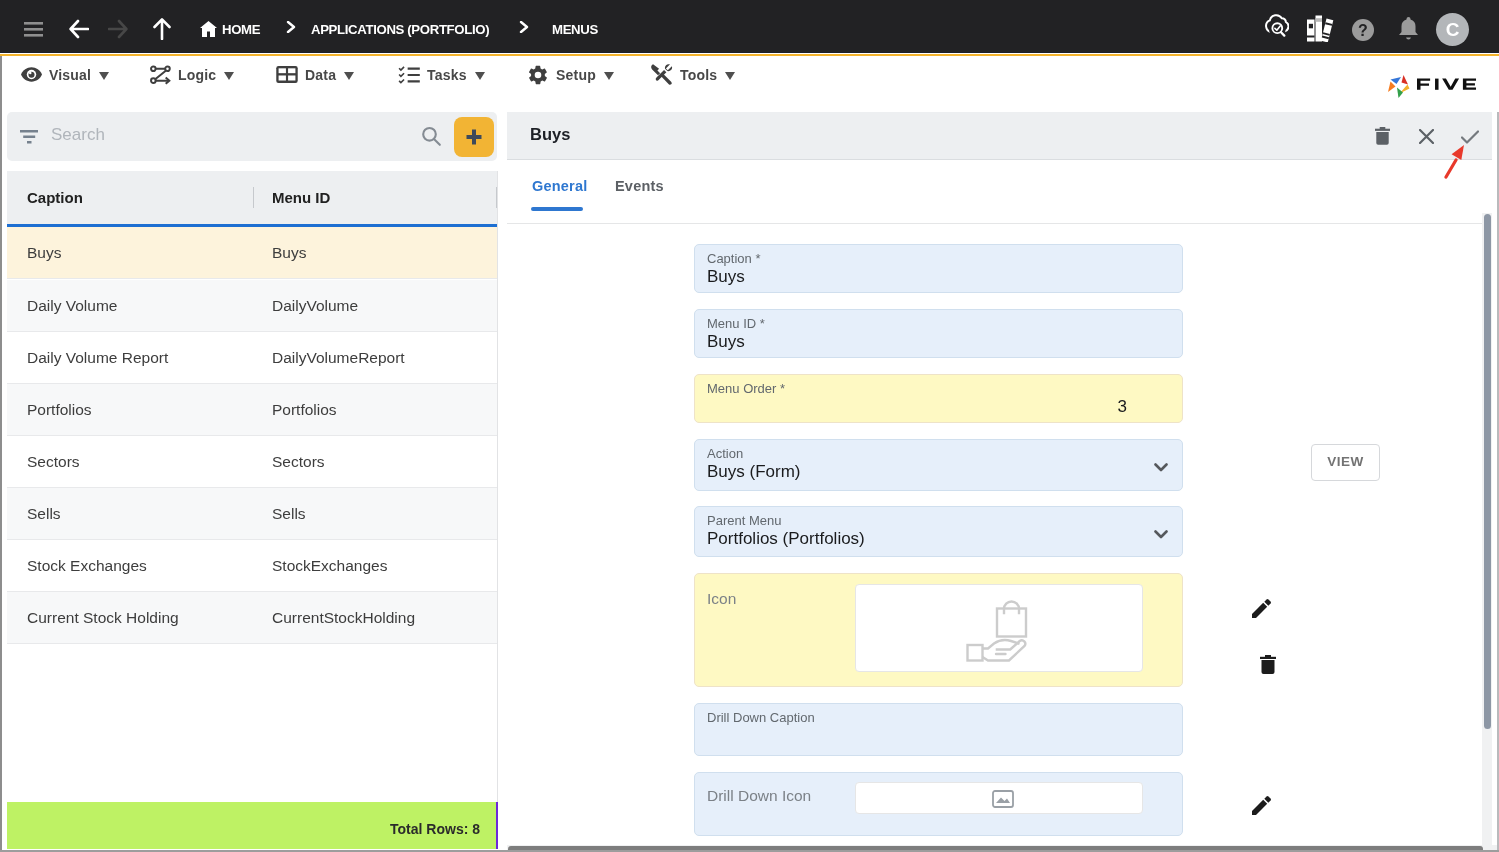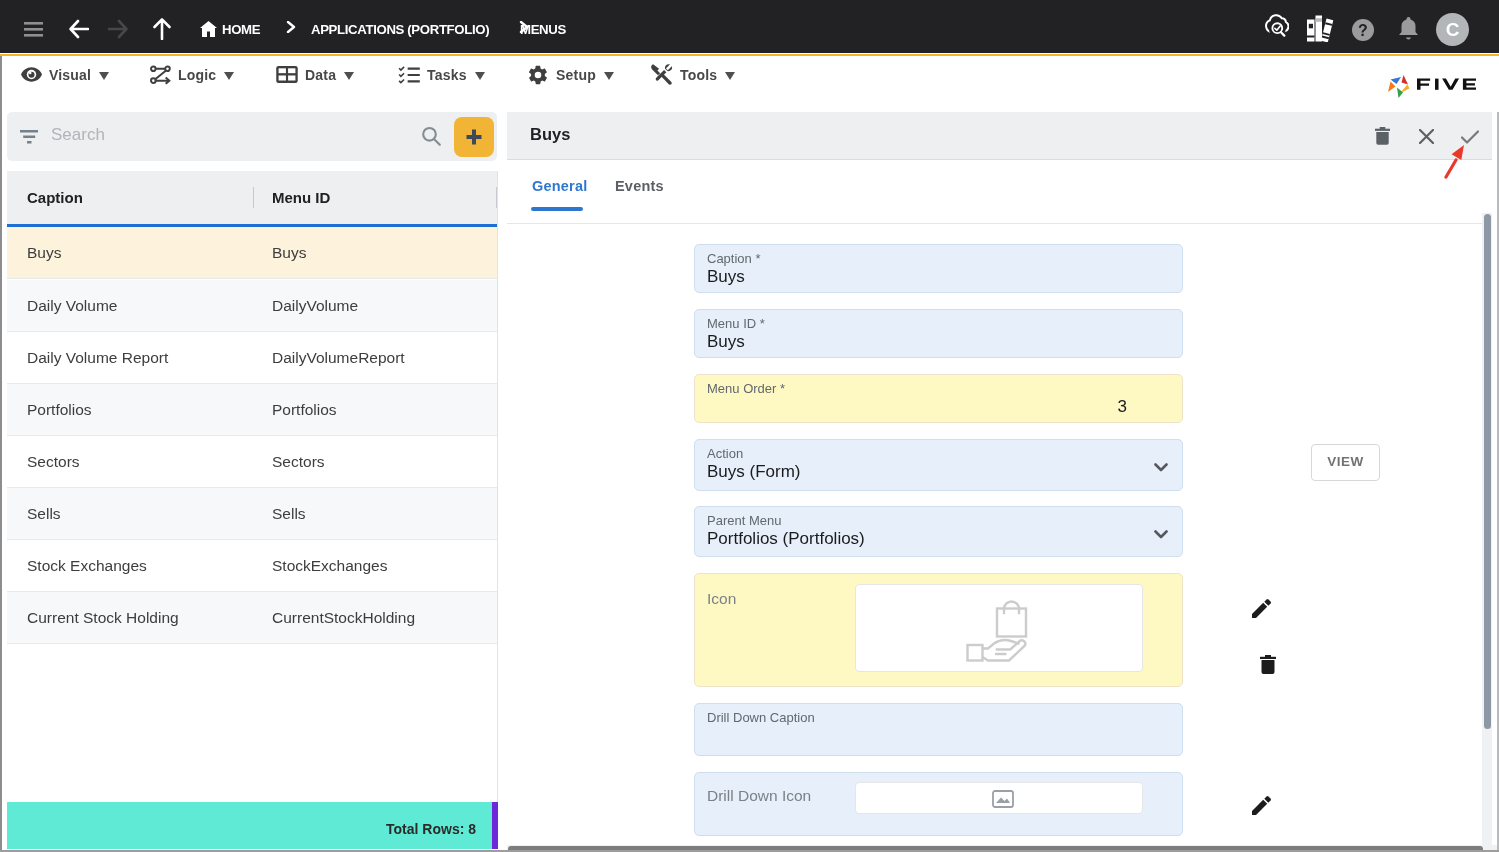--- a/index.html
+++ b/index.html
@@ -22,21 +22,21 @@
   
   #searchbox { left:7px; top:112px; width:490px; height:49px; background:#edeff1; border-radius:5px;padding-left:44px; }
   #lefttable { left:7px; top:171px; width:491px; height:631px; background:#fff; border-right:1px solid #e2e3e5; }
   #lthead { position:absolute; left:0; top:0; width:100%; height:53px; background:#edeff1; }
   #lthead .col { position:absolute; top:0; height:53px; line-height:53px; font-size:15px; font-weight:bold; color:#212121; }
   #blueline { position:absolute; left:0; top:53px; width:100%; height:3px; background:#1d6fd2; }
   .row { position:absolute; left:0; width:100%; height:52px; border-bottom:1px solid #e8e9eb; }
   .row .c1, .row .c2 { position:absolute; top:0; height:52px; line-height:52px; font-size:15.5px; color:#3d3d3d; white-space:nowrap; }
   .row .c1 { left:20px; }
   .row .c2 { left:265px; }
-  #ltfoot { left:7px; top:802px; width:491px; height:47px; background:#5eead4; border-right:6px solid #6d28d9; }
+  #ltfoot { left:7px; top:802px; width:491px; height:47px; background:#bef264; border-right:2px solid #6d28d9; }
   #ltfoot span { position:absolute; right:16px; top:19px; font-size:14px; font-weight:bold; color:#2b2b2b; }
 
   
   #rphead { left:507px; top:112px; width:985px; height:48px; background:#edeff1; border-bottom:1px solid #dadde0; }
   #rphead .title { position:absolute; left:23px; top:13px; font-size:16.5px; font-weight:bold; color:#1d2026; }
   #rptabs { left:507px; top:161px; width:985px; height:63px; background:#fff; border-bottom:1px solid #e5e6e7; }
   .tab { position:absolute; top:0; height:50px; line-height:50px; font-size:14.5px; font-weight:bold; letter-spacing:0.2px; }
   #tabgeneral { left:25px; color:#2e77d0; }
   #tabevents { left:108px; color:#5c6065; }
   #tabind { left:531px; top:207px; width:52px; height:4px; background:#2e77d0; border-radius:2px; }
@@ -93,21 +93,21 @@
       <path d="M8.5 0 L0 7 H2 V16 H7 V10.5 H10 V16 H15 V7 H17 Z" fill="#fff"></path>
     </svg>
     <div class="crumb" style="left:222px;">HOME</div>
     <svg class="abs" style="left:286px;top:21px" width="10" height="12" viewBox="0 0 10 12">
       <path d="M2 1 L8 6 L2 11" stroke="#fff" stroke-width="2.4" fill="none" stroke-linecap="round" stroke-linejoin="round"></path>
     </svg>
     <div class="crumb" style="left:311px;">APPLICATIONS (PORTFOLIO)</div>
     <svg class="abs" style="left:519px;top:21px" width="10" height="12" viewBox="0 0 10 12">
       <path d="M2 1 L8 6 L2 11" stroke="#fff" stroke-width="2.4" fill="none" stroke-linecap="round" stroke-linejoin="round"></path>
     </svg>
-    <div class="crumb" style="left:520px;">MENUS</div>
+    <div class="crumb" style="left:552px;">MENUS</div>
 
     <svg class="abs" style="left:1264px;top:13px" width="25" height="24" viewBox="0 0 25 24">
       <path d="M7.2 18.9 A6 6 0 0 1 5.8 7.4 A6.6 6.6 0 0 1 17.8 5.2 A3.9 3.9 0 0 1 21.9 9 A5.1 5.1 0 0 1 20.9 18.3" fill="none" stroke="#fff" stroke-width="2" stroke-linecap="round"></path>
       <circle cx="13.3" cy="15.2" r="6.6" stroke="#222224" stroke-width="4" fill="none"></circle>
       <circle cx="13.3" cy="15.2" r="4.9" stroke="#fff" stroke-width="1.9" fill="none"></circle>
       <path d="M10.9 15.4 L12.8 17.2 L16.2 12.9" fill="none" stroke="#fff" stroke-width="1.6" stroke-linecap="round" stroke-linejoin="round"></path>
       <path d="M17 19.2 L20.3 22.6" stroke="#fff" stroke-width="2.3" stroke-linecap="round"></path>
     </svg>
 
     <svg class="abs" style="left:1306px;top:15px" width="28" height="27" viewBox="0 0 28 27">

